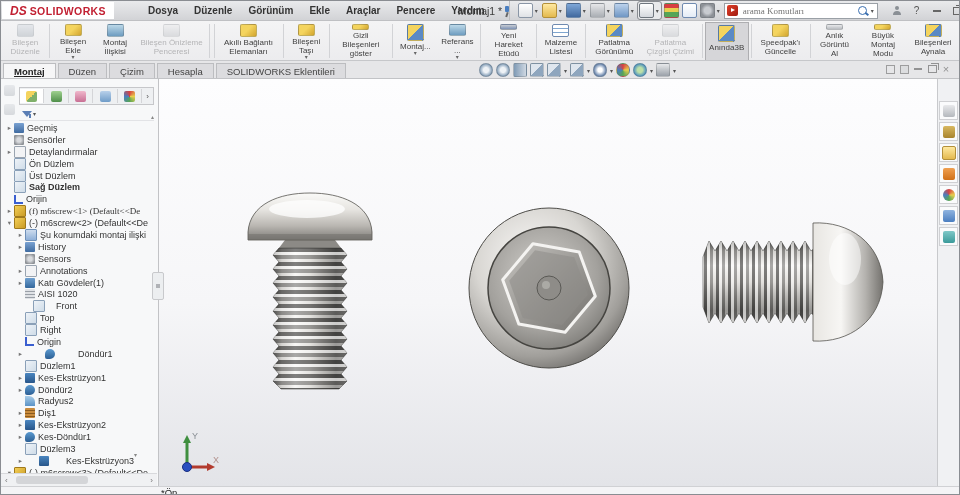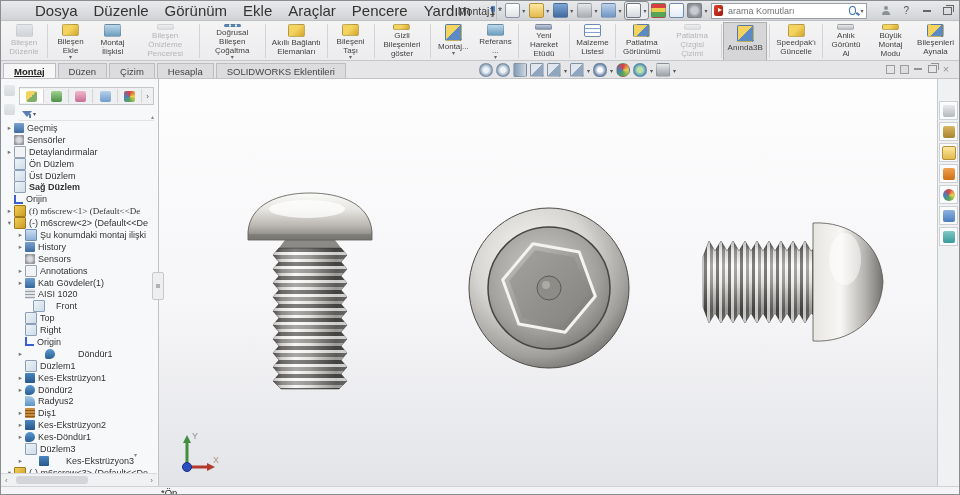--- a/index.html
+++ b/index.html
@@ -6,37 +6,37 @@
   #app{position:relative;width:960px;height:495px;overflow:hidden;
        font-family:"Liberation Sans",sans-serif;background:#f0f0f1;
        border:1px solid #8a8d92;box-sizing:border-box;}
   
   #titlebar{position:relative;height:19px;background:linear-gradient(#e9eaec,#d2d3d6);
             display:flex;align-items:center;border-bottom:1px solid #bfc0c3;}
   #logo{display:flex;align-items:center;background:#fff;height:17px;padding:0 8px;margin-left:1px;}
   .logo-ds{color:#c22032;font-weight:bold;font-style:italic;font-size:12px;margin-right:3px;}
   .logo-tx{color:#c22032;font-weight:bold;font-size:10.5px;letter-spacing:.4px;}
   #menus{display:flex;margin-left:26px;}
-  .menu-item{font-size:15px;color:#333;padding:2px 8px;cursor:default;}
+  .menu-item{font-size:10px;color:#333;padding:2px 8px;cursor:default;font-weight:bold;}
   .pin{width:10px;height:10px;position:relative;margin:0 8px;}
   .pin::before{content:"";position:absolute;left:4px;top:0;width:4px;height:6px;background:#4a7ec0;border-radius:1px;}
   .pin::after{content:"";position:absolute;left:5px;top:6px;width:1.5px;height:5px;background:#666;transform:rotate(18deg);}
   #qaccess{display:flex;align-items:center;border-left:1px solid #bdbec1;padding-left:8px;height:100%;}
   .qa-item{display:flex;align-items:center;margin-right:3px;}
   .chip{display:inline-block;border-radius:2px;background:linear-gradient(#cfd6de,#9fa8b2);}
   .qchip{width:13px;height:13px;border:1px solid rgba(90,95,100,.35);}
   .qcaret,.hudcaret{font-size:6px;color:#555;margin:0 1px 0 2px;}
   .qa-sel{outline:1px solid #8a8d92;background:#e8e9eb;border-radius:2px;padding:1px;}
   #doctitle{position:absolute;left:0;right:0;text-align:center;font-size:10.5px;color:#3c3c3c;pointer-events:none;}
   #searchwrap{margin-left:auto;display:flex;align-items:center;background:#fff;border:1px solid #9aa0a6;
               height:14px;width:150px;padding:0 2px;}
   .swmark{width:11px;height:11px;background:linear-gradient(135deg,#e0402a,#a01a10);border-radius:2px;margin-right:3px;
           position:relative;}
   .swmark::after{content:"";position:absolute;left:4px;top:3px;border-left:4px solid #fff;border-top:2.5px solid transparent;border-bottom:2.5px solid transparent;}
-  #searchinput{flex:1;border:0;outline:0;font-size:9px;color:#777;font-family:Liberation Sans, sans-serif;background:transparent;}
+  #searchinput{flex:1;border:0;outline:0;font-size:9px;color:#777;font-family:Liberation Serif, serif;background:transparent;}
   .lens{width:7px;height:7px;border:1.5px solid #3a6fb0;border-radius:50%;position:relative;margin:0 2px;}
   .lens::after{content:"";position:absolute;left:6px;top:6px;width:4px;height:1.5px;background:#3a6fb0;transform:rotate(40deg);}
   #tb-right{display:flex;align-items:center;margin:0 4px 0 8px;}
   .person{width:10px;height:10px;position:relative;margin:0 6px;}
   .person::before{content:"";position:absolute;left:3px;top:0;width:4px;height:4px;border-radius:50%;background:#8a8f95;}
   .person::after{content:"";position:absolute;left:1px;top:5px;width:8px;height:4px;border-radius:4px 4px 0 0;background:#8a8f95;}
   .helpq{font-size:10px;color:#555;margin:0 6px;}
   .wbtn{width:16px;height:13px;display:flex;align-items:center;justify-content:center;margin-left:4px;}
   .wmin{width:8px;height:2px;background:#666;}
   .wres{width:7px;height:6px;border:1px solid #666;position:relative;}
@@ -153,20 +153,24 @@
   [data-name="apply-scene-icon"]{background:radial-gradient(#bce0a8 30%,#4a90c0 75%);border-radius:50%;}
   [data-name="view-settings-icon"]{background:linear-gradient(#e8e9eb,#9aa0a8);}
   [data-name="collapsed-tool-icon-1"],[data-name="collapsed-tool-icon-2"]{background:linear-gradient(#c8ccd2,#9aa0a8);}
 </style>
 </head>
 <body>
 
 <div id="app" data-name="solidworks-window">
 
   <div id="titlebar" data-name="title-bar">
+    <div id="logo" data-name="solidworks-logo">
+      <span class="logo-ds" data-name="logo-mark">DS</span>
+      <span class="logo-tx" data-name="logo-text">SOLIDWORKS</span>
+    </div>
     <div id="menus" data-name="menu-bar">
         <span class="menu-item" data-name="menu-dosya">Dosya</span>
         <span class="menu-item" data-name="menu-düzenle">Düzenle</span>
         <span class="menu-item" data-name="menu-görünüm">Görünüm</span>
         <span class="menu-item" data-name="menu-ekle">Ekle</span>
         <span class="menu-item" data-name="menu-araçlar">Araçlar</span>
         <span class="menu-item" data-name="menu-pencere">Pencere</span>
         <span class="menu-item" data-name="menu-yardım">Yardım</span>
       </div>
     <span class="pin" data-name="pin-icon"></span>
@@ -242,25 +246,20 @@
         <span class="chip rchip" data-name="mate-icon"></span>
         <div class="rlabel" data-name="ribbon-button-label">Montaj İlişkisi</div>
         <div class="rcaret" data-name="dropdown-caret-icon"></div>
       </div>
       <div class="rbtn disabled" data-name="ribbon-bileşen-önizleme-penceresi">
         <span class="chip rchip" data-name="preview-window-icon"></span>
         <div class="rlabel" data-name="ribbon-button-label">Bileşen Önizleme Penceresi</div>
         <div class="rcaret" data-name="dropdown-caret-icon"></div>
       </div>
       <div class="rsep" data-name="ribbon-separator"></div>
-      <div class="rbtn" data-name="ribbon-doğrusal-bileşen-çoğaltma">
-        <span class="chip rchip" data-name="linear-pattern-icon"></span>
-        <div class="rlabel" data-name="ribbon-button-label">Doğrusal Bileşen Çoğaltma</div>
-        <div class="rcaret" data-name="dropdown-caret-icon">▾</div>
-      </div>
       <div class="rsep" data-name="ribbon-separator"></div>
       <div class="rbtn" data-name="ribbon-akıllı-bağlantı-elemanları">
         <span class="chip rchip" data-name="smart-fasteners-icon"></span>
         <div class="rlabel" data-name="ribbon-button-label">Akıllı Bağlantı Elemanları</div>
         <div class="rcaret" data-name="dropdown-caret-icon"></div>
       </div>
       <div class="rsep" data-name="ribbon-separator"></div>
       <div class="rbtn" data-name="ribbon-bileşeni-taşı">
         <span class="chip rchip" data-name="move-component-icon"></span>
         <div class="rlabel" data-name="ribbon-button-label">Bileşeni Taşı</div>

